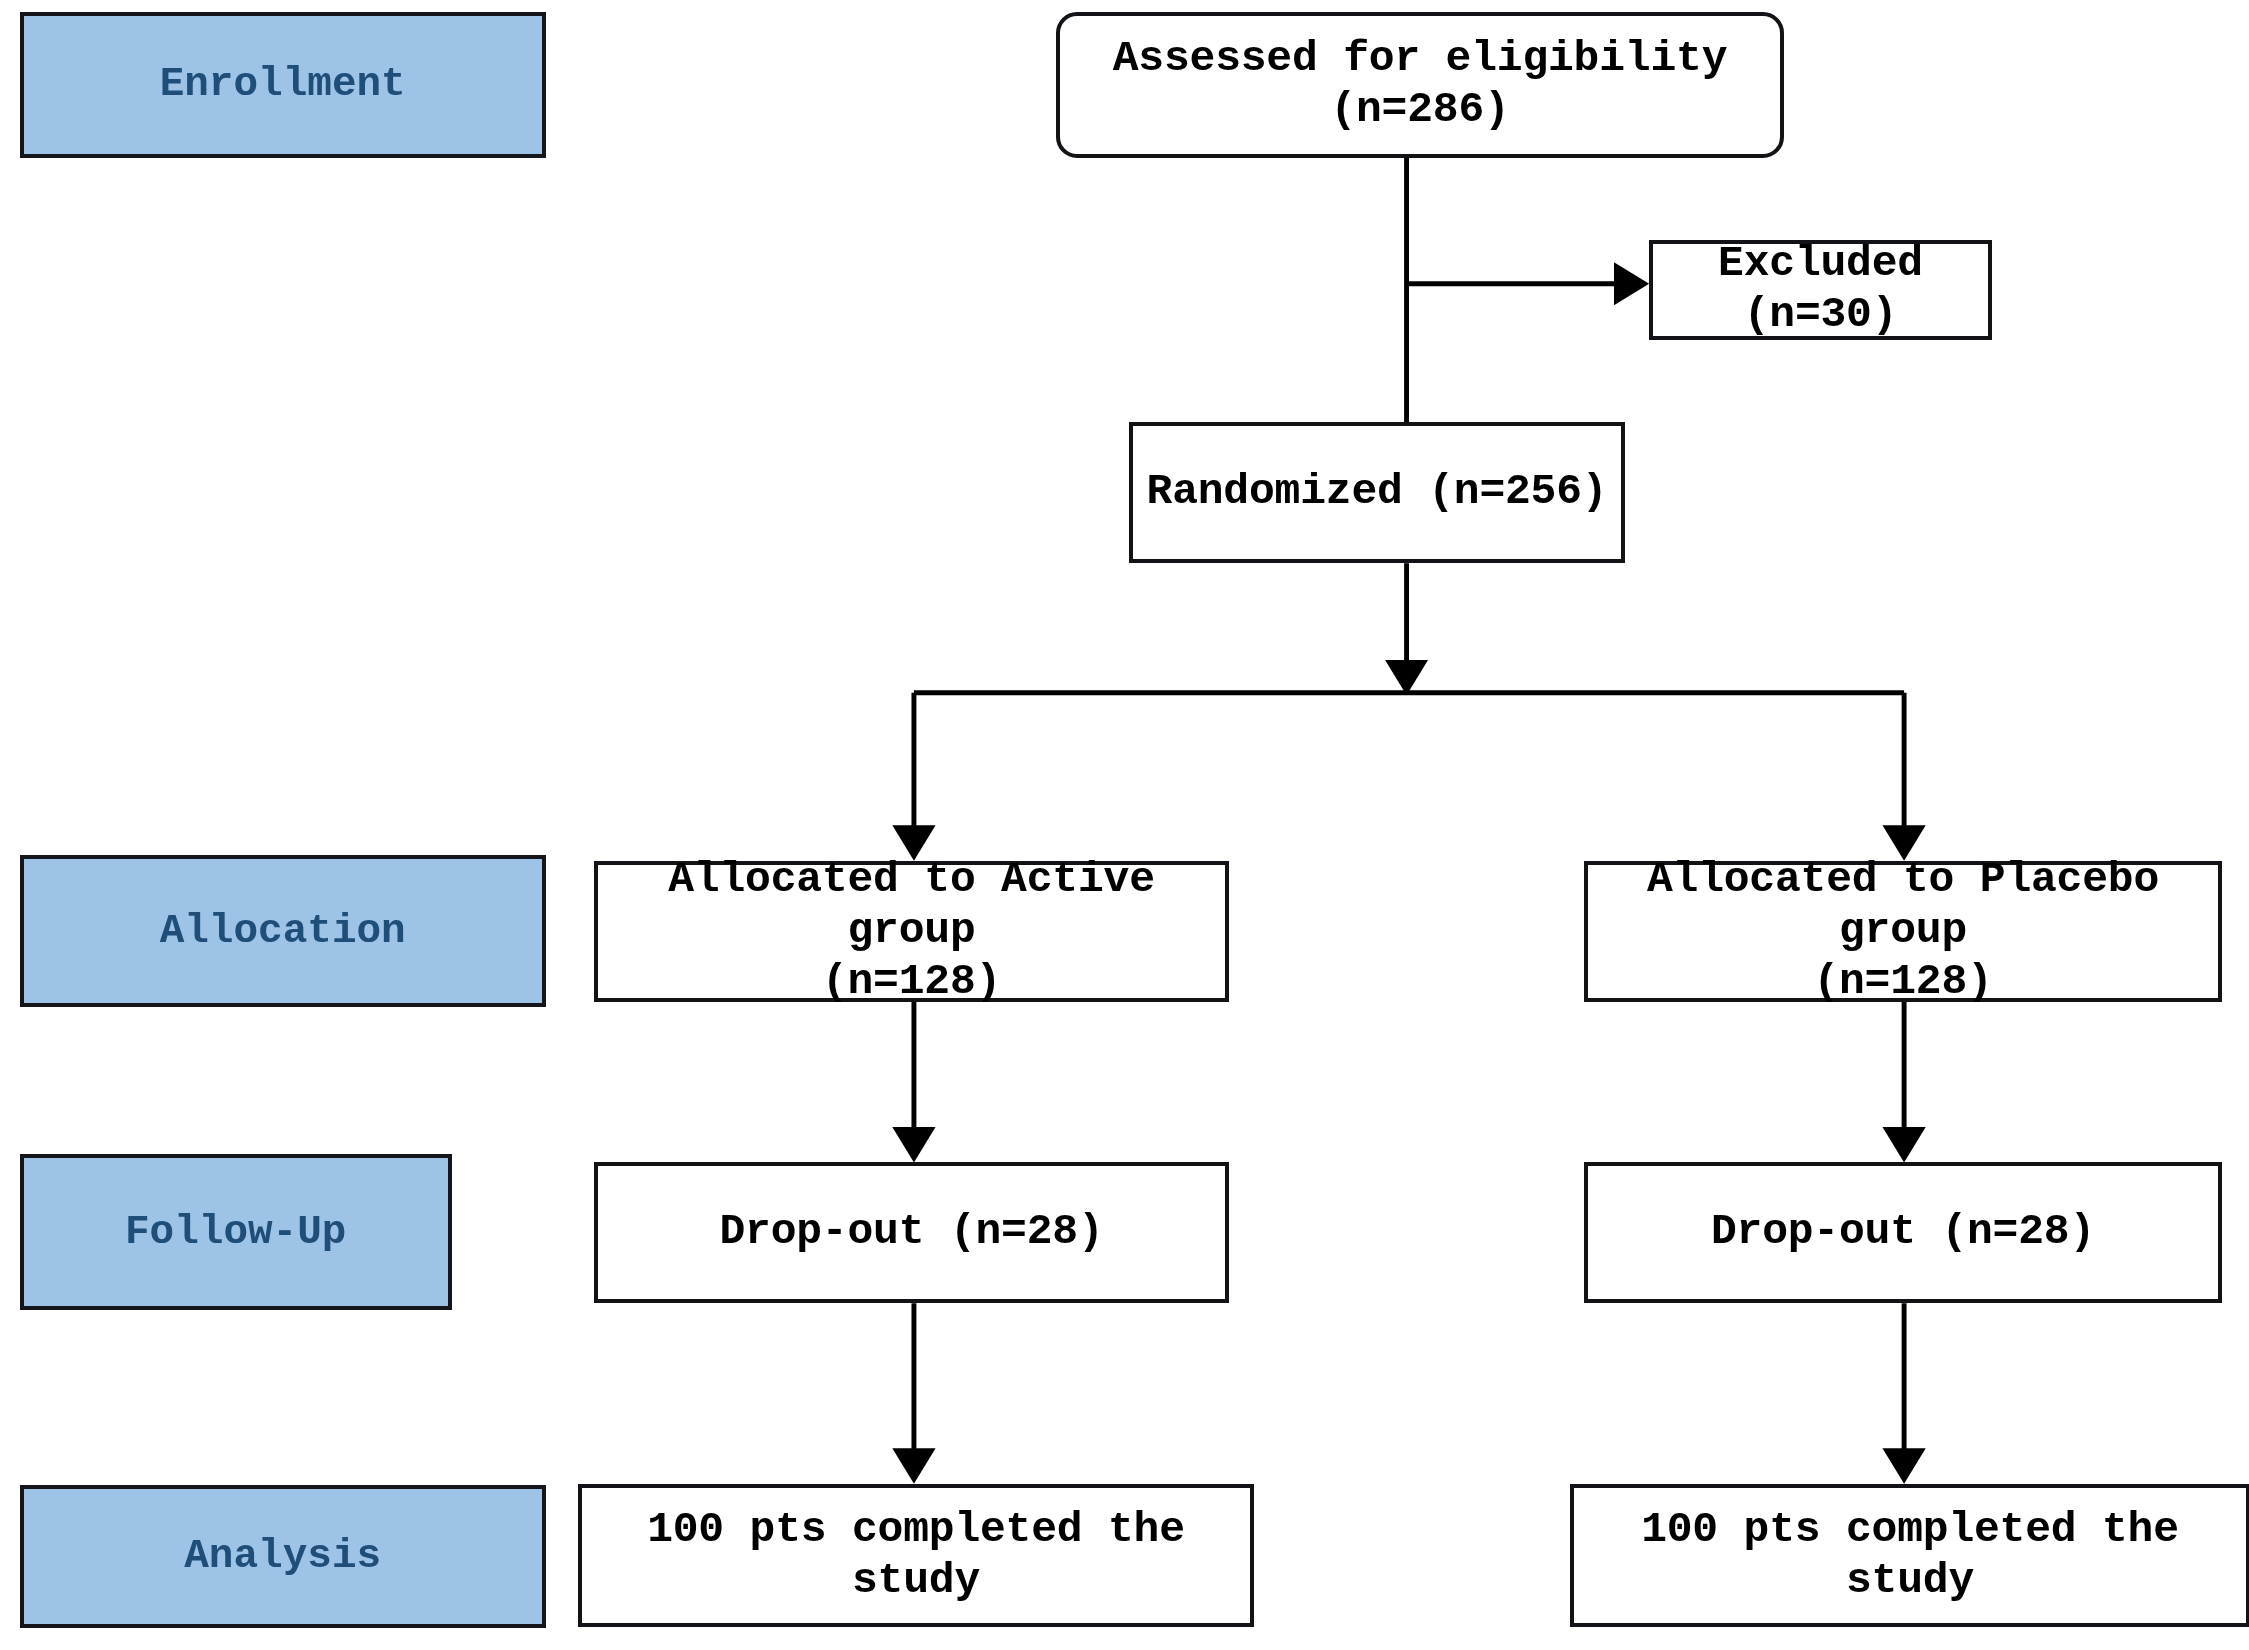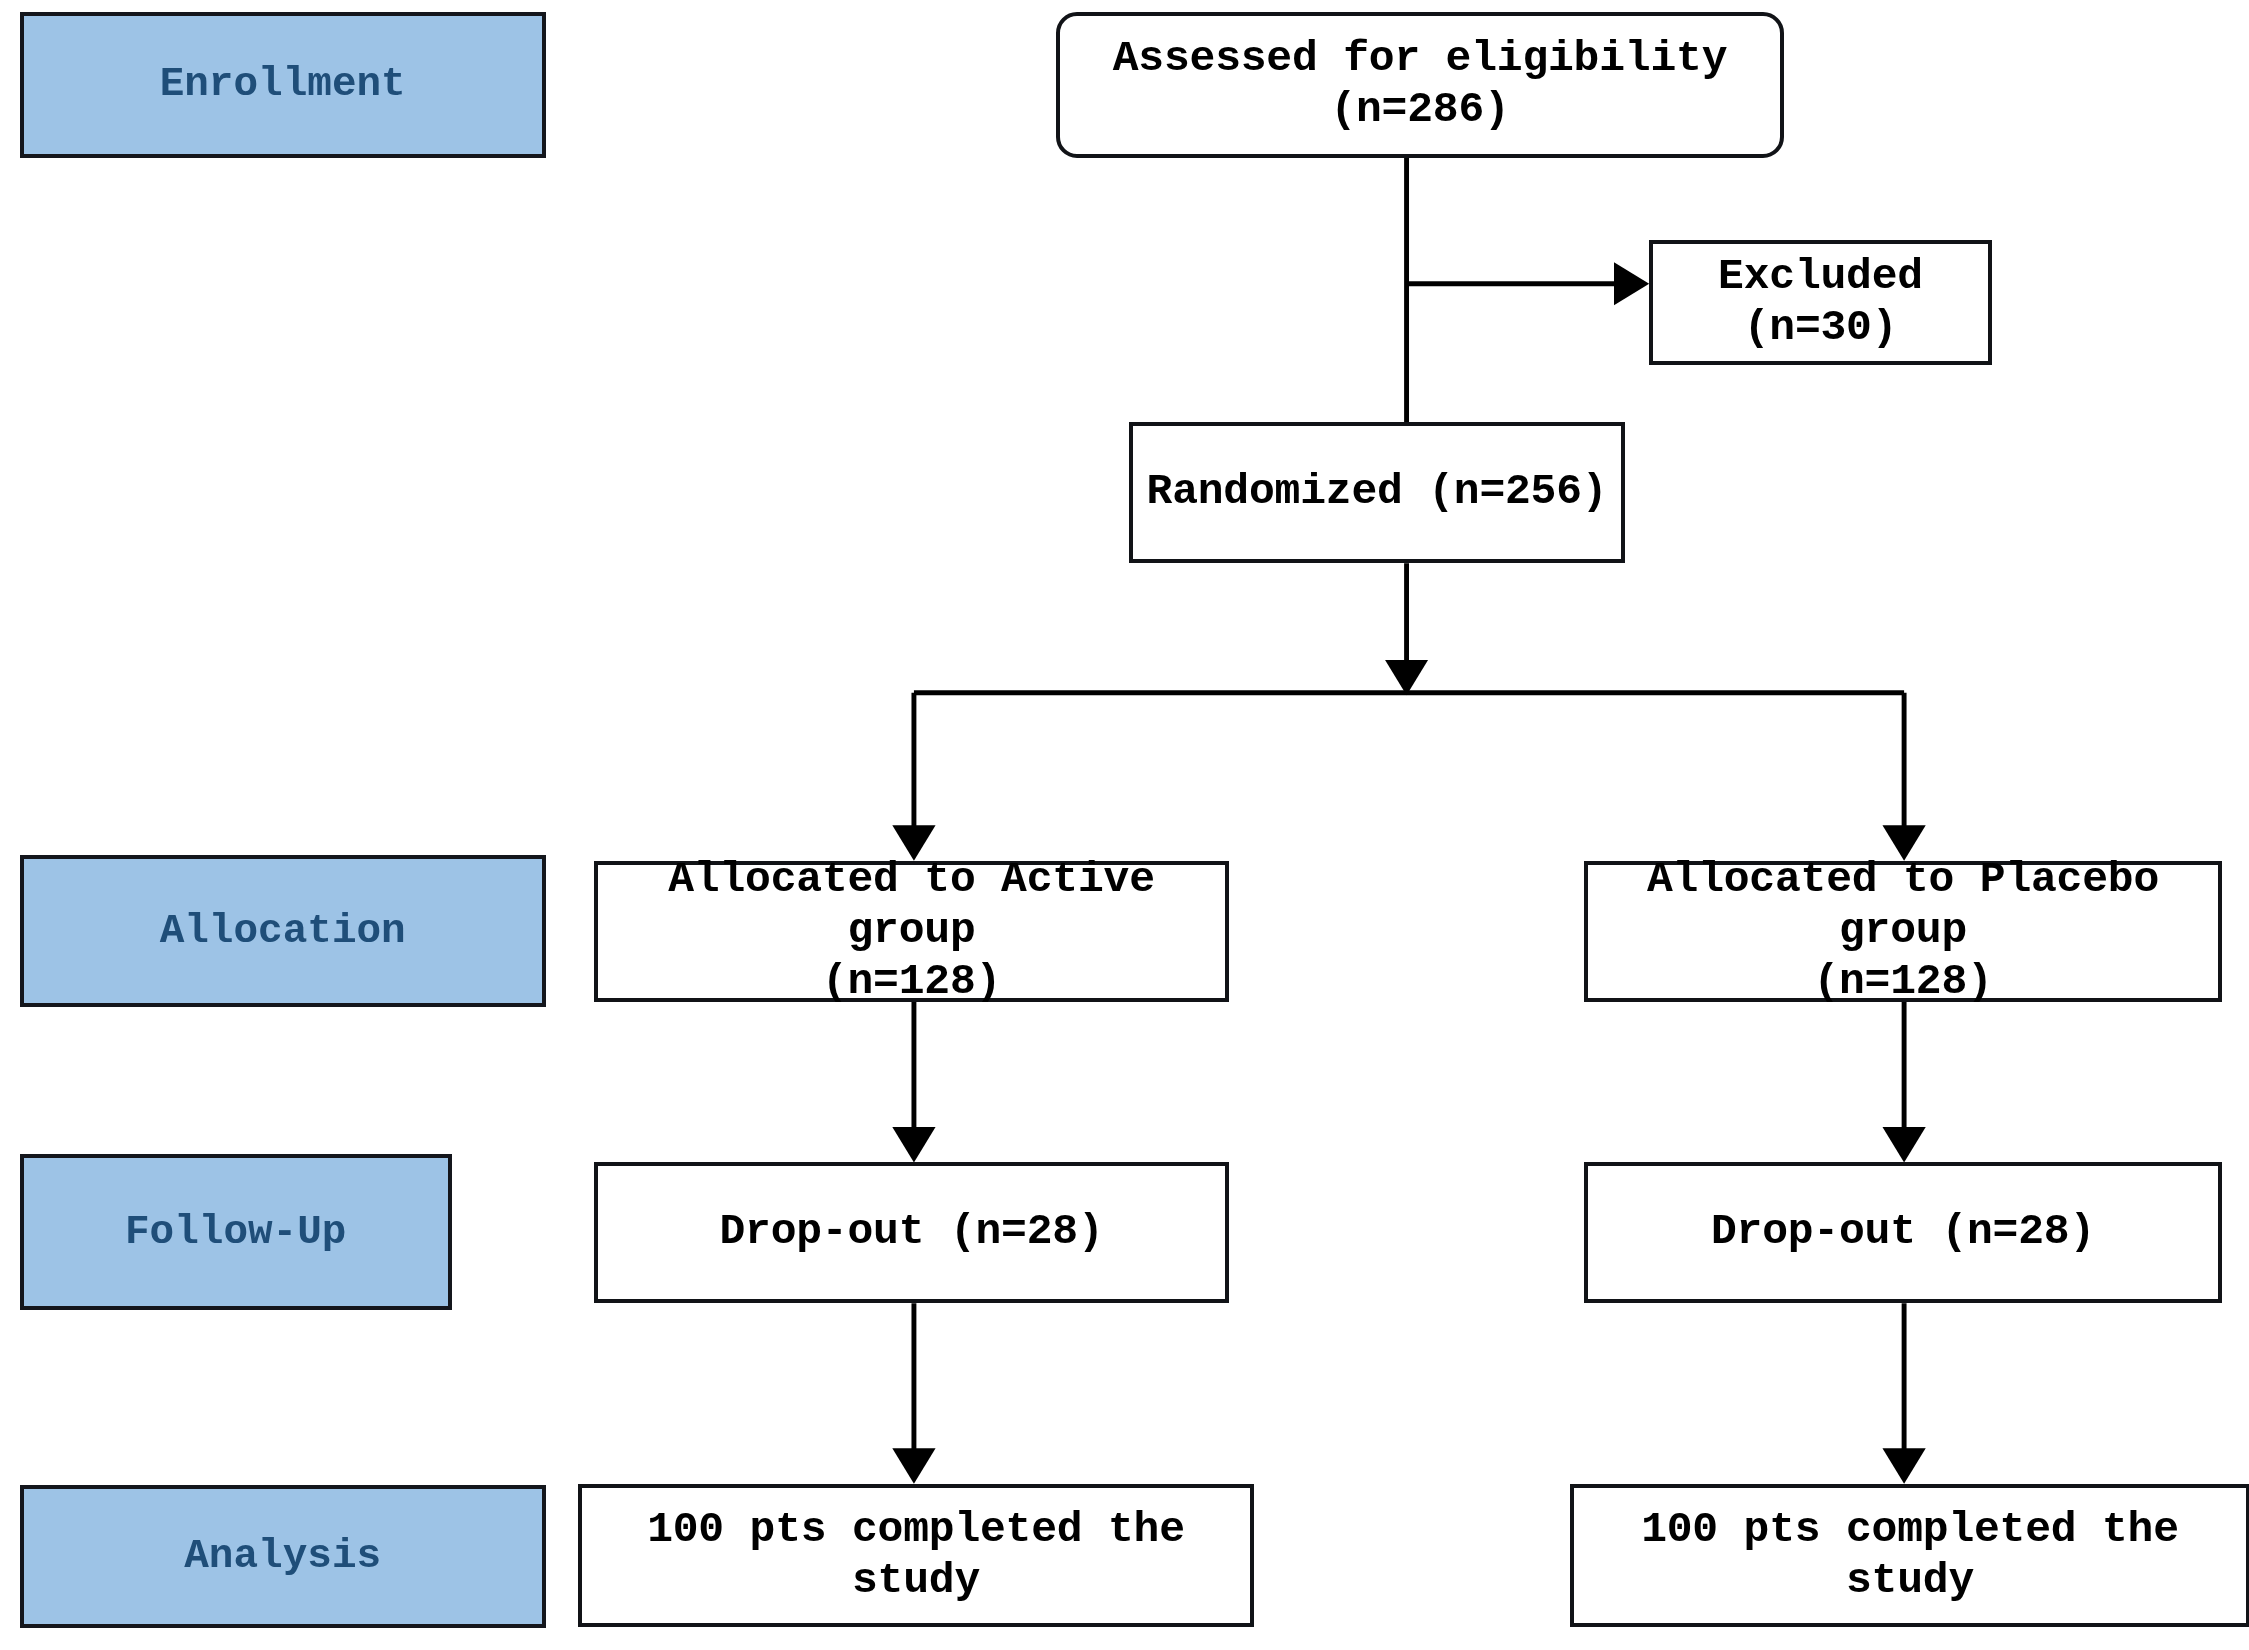--- a/index.html
+++ b/index.html
@@ -54,21 +54,21 @@
   }
 
   
   #stage-enrollment { left: 19.7px;  top: 11.5px;   width: 526px; height: 146px; }
   #stage-allocation { left: 19.7px;  top: 855px; width: 526px; height: 152px; }
   #stage-followup   { left: 19.7px;  top: 1154px; width: 432px; height: 156px; }
   #stage-analysis   { left: 19.7px;  top: 1485px; width: 526px; height: 143px; }
 
   
   #node-assessed    { left: 1056px; top: 11.5px;   width: 728px; height: 146px; border-radius: 21px; }
-  #node-excluded    { left: 1649px; top: 240px;  width: 343px; height: 125px; }
+  #node-excluded    { left: 1649px; top: 240px;  width: 343px; height: 100px; }
   #node-randomized  { left: 1129px; top: 422px;  width: 496px; height: 141px; }
   #node-active      { left: 594px;  top: 861px; width: 635px; height: 141px; }
   #node-placebo     { left: 1584px; top: 861px; width: 638px; height: 141px; }
   #node-dropout-a   { left: 594px;  top: 1162px; width: 635px; height: 141px; }
   #node-dropout-p   { left: 1584px; top: 1162px; width: 638px; height: 141px; }
   #node-complete-a  { left: 578px;  top: 1484px; width: 676px; height: 143px; }
   #node-complete-p  { left: 1570px; top: 1484px; width: 680px; height: 143px; }
 </style>
 </head>
 <body>

